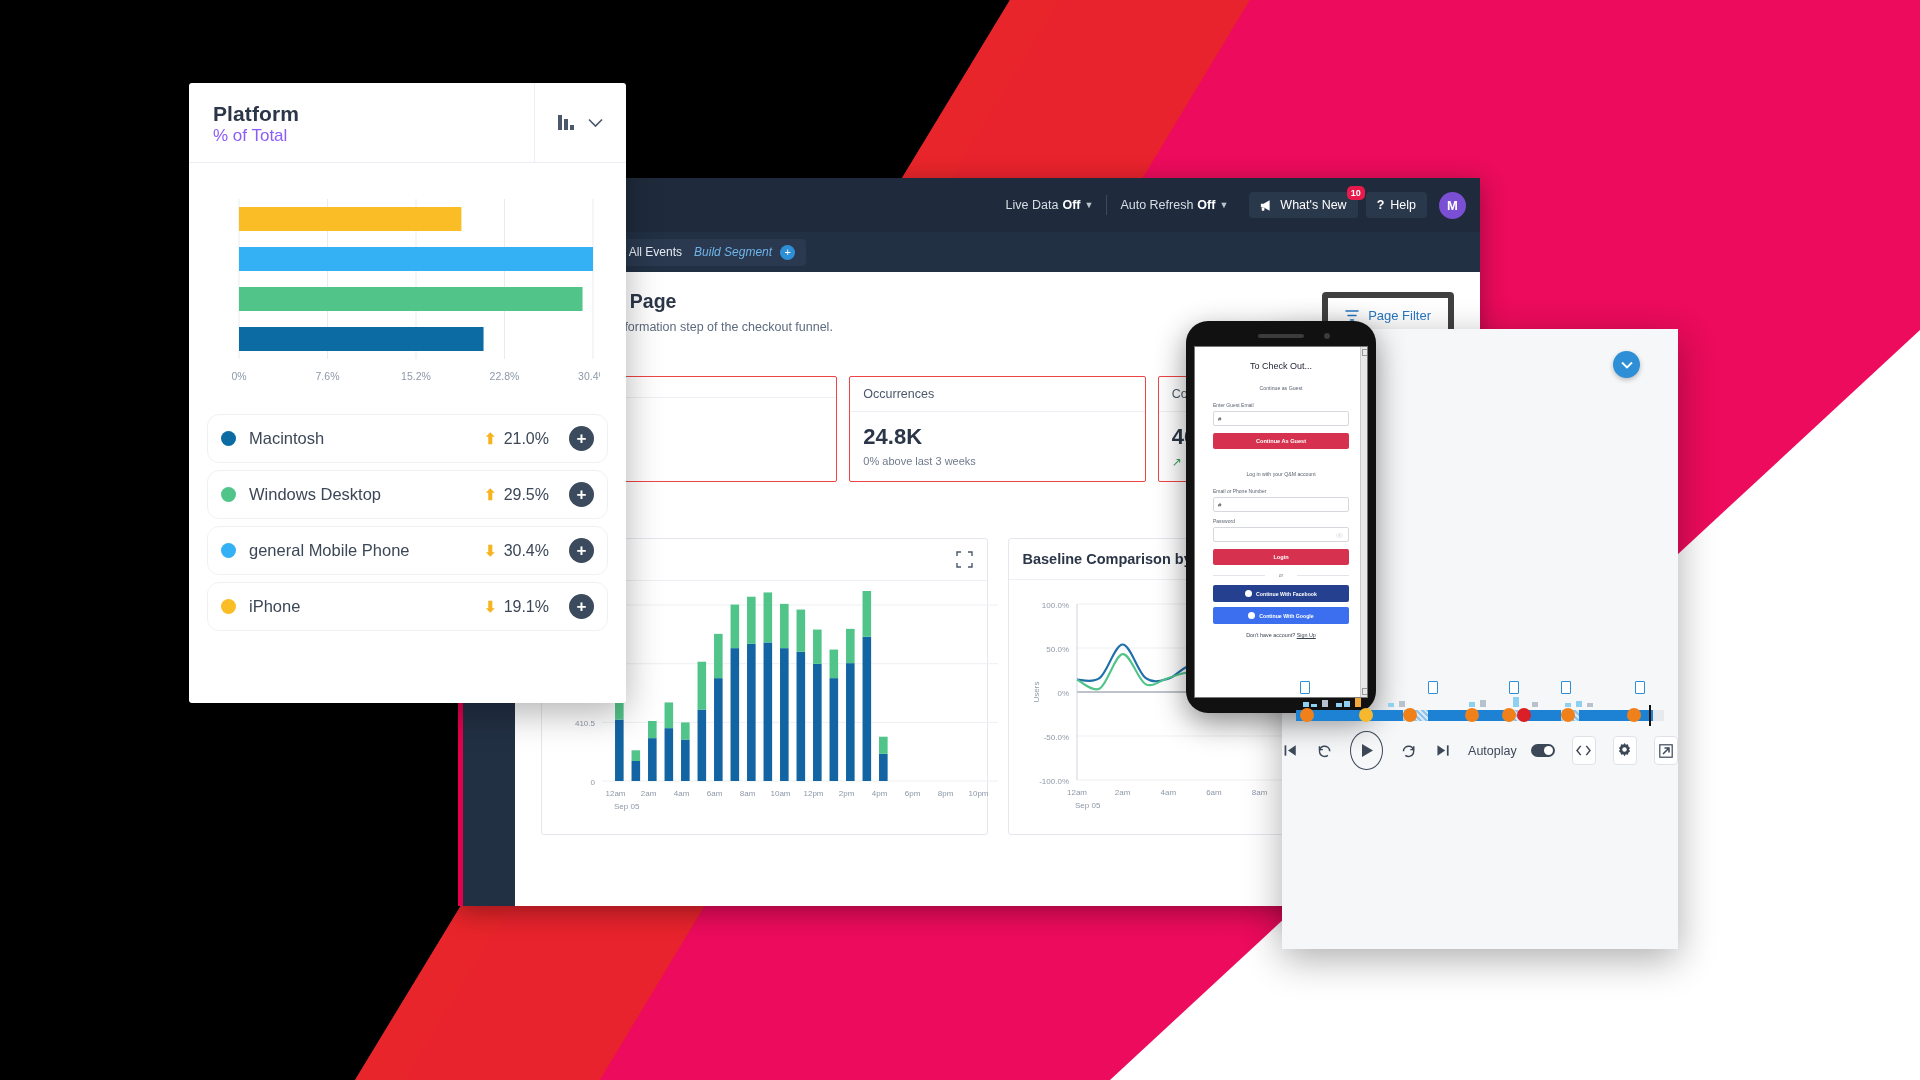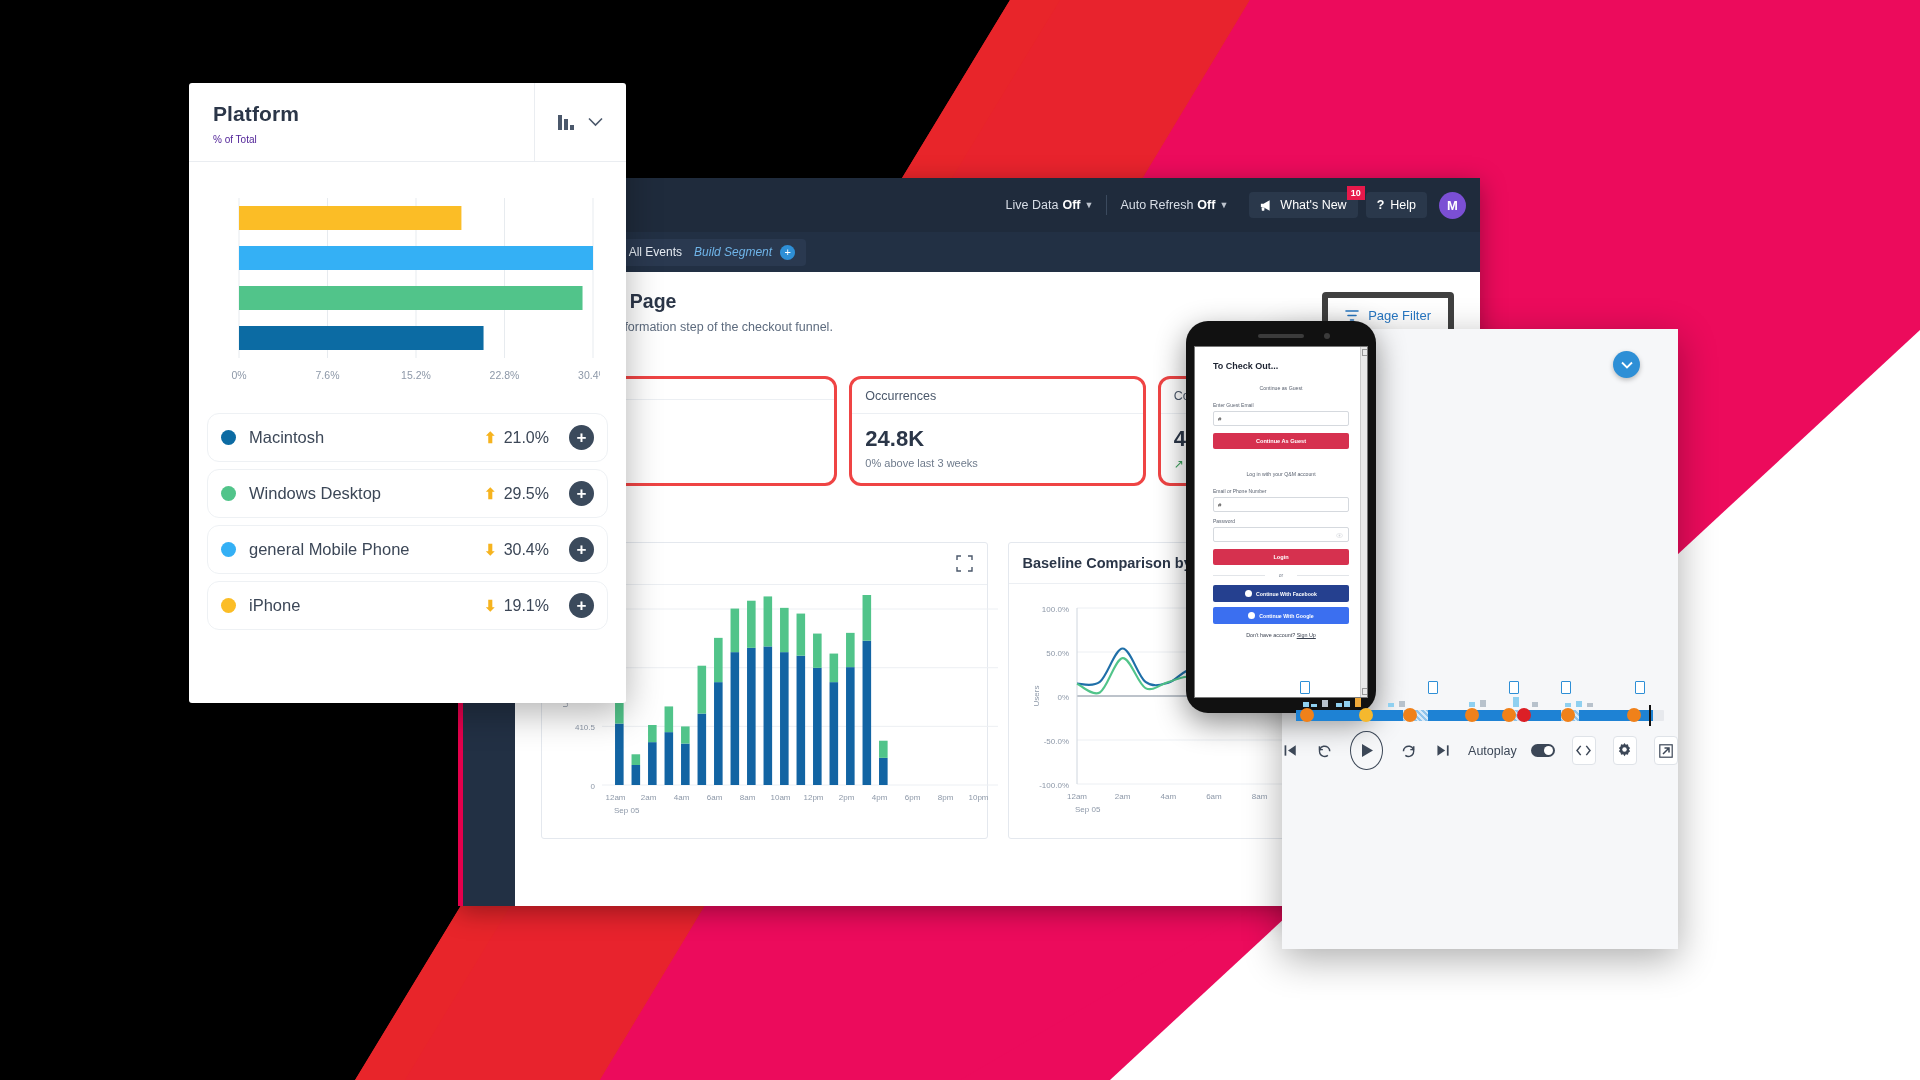--- a/index.html
+++ b/index.html
@@ -41,21 +41,21 @@
   .tb-item b { color:#fff; font-weight:700; }
   .chev { font-size: 9px; opacity: .85; }
   .tb-sep { width:1px; height:20px; background:#3b4a5e; }
   .pill {
     background: #2a384b; border-radius: 4px; padding: 6px 11px;
     display:flex; align-items:center; gap:6px; font-size:12.5px; color:#fff;
     position: relative; margin-left: 8px; white-space: nowrap;
   }
   .badge-count {
     position:absolute; top:-6px; right:-7px; background:#e8194b; color:#fff;
-    font-size:9px; border-radius:0; padding:1px 4px; font-weight:700;
+    font-size:9px; border-radius:5px; padding:1px 4px; font-weight:700;
     min-width:16px; text-align:center; line-height:12px;margin-left:28px;
   }
   .avatar {
     width:27px;height:27px;border-radius:50%;background:#7b4fd4;color:#fff;
     display:flex;align-items:center;justify-content:center;font-size:13px;font-weight:700;
     margin-left: 12px;
   }
   .app-subbar {
     height: 40px; background: #223044;
     display:flex; align-items:center; padding: 0 12px; gap: 14px;
@@ -89,21 +89,21 @@
   .page-sub { font-size:12.5px; color:#8b95a3; margin-top:14px; }
   .page-filter-btn {
     position:absolute; right:26px; top:20px;
     border:6px solid #404040; border-radius:4px; background:#fff;
     color:#2878c4; font-size:13px; padding:10px 17px;
     display:flex; align-items:center; gap:9px;
   }
 
   .kpi-row { display:flex; padding: 8px 26px 0 26px; gap:12px; }
   .kpi {
-    flex:1; border:3px solid #ef4444; border-radius:12px; background:#fff; min-width:0;
+    flex:1; border:1px solid #ef4444; border-radius:2px; background:#fff; min-width:0;
   }
   .kpi-h { padding:10px 13px; border-bottom:1px solid #eceff3; font-size:12.5px; color:#4b586b; white-space:nowrap; overflow:hidden;}
   .kpi-v { padding:12px 13px 5px 13px; font-size:22px; font-weight:700; color:#2b3648; }
   .kpi-d { padding:0 29px 12px 13px; font-size:11px; color:#6f7b8c; display:flex; align-items:center; gap:5px; white-space:nowrap;}
   .arr-down { color:#d43a3a; font-size:12px; }
   .arr-up   { color:#3aa35b; font-size:12px; }
 
   .ctl-row { display:flex; justify-content:flex-end; gap:10px; padding: 14px 26px 0 0; }
   .ctl {
     border:1px solid #dfe4ea; border-radius:4px; background:#fff;
@@ -122,21 +122,21 @@
   
   .platform-card {
     position:absolute; left:189px; top:83px; width:437px; height:620px;
     background:#fff; border-radius:3px;
     box-shadow: 0 10px 36px rgba(0,0,0,.30);
     overflow:hidden; z-index: 30;
   }
   .pc-head { display:flex; border-bottom:1px solid #eaedf1; }
   .pc-head-l { flex:1; padding:19px 24px 16px 24px; }
   .pc-title { font-size:21px; font-weight:700; color:#2b3648; letter-spacing:.1px;}
-  .pc-sub { font-size:10px; color:#4c1d95; margin-top:8px; }
+  .pc-sub { font-size:17px; color:#8b5cf6; margin-top:0; }
   .pc-head-r {
     width:92px; border-left:1px solid #eaedf1;
     display:flex; align-items:center; justify-content:center; gap:11px;
   }
   .pc-chart { padding: 28px 26px 6px 26px; }
   .pc-legend { padding: 12px 18px 0 18px; }
   .lg-row {
     display:flex; align-items:center; border:1px solid #eef1f4; border-radius:12px;
     padding:11px 13px; margin-bottom:7px; background:#fff;
   }
@@ -165,21 +165,21 @@
     background:#111; border-radius:22px; padding:13px 8px 15px 8px;
     box-shadow:0 10px 30px rgba(0,0,0,.45);
   }
   .phone-notch { width:46px;height:4px;background:#3b3b3b;border-radius:3px;margin:0 auto 8px auto; position:relative;}
   .phone-notch::after{content:"";position:absolute;right:-26px;top:-1px;width:6px;height:6px;border-radius:50%;background:#3b3b3b;}
   .phone-screen { background:#fff; width:100%; height:352px; overflow:hidden; position:relative; border:1px solid #777;}
   .scrollcol{position:absolute;right:0;top:0;bottom:0;width:7px;background:#e9e9e9;border-left:1px solid #ccc;}
   .scrollcol::before,.scrollcol::after{content:"";position:absolute;left:1px;width:5px;height:5px;border:1px solid #999;}
   .scrollcol::before{top:2px;}.scrollcol::after{bottom:2px;}
   .form { padding:14px 18px 8px 18px; }
-  .f-title{font-size:9px;font-weight:700;color:#1c2230;margin-bottom:14px;}
+  .f-title{font-size:9px;font-weight:400;color:#1c2230;text-align:center;margin-bottom:14px;}
   .f-sub{font-size:5.2px;color:#5a6270;text-align:center;margin:12px 0 11px 0;}
   .f-lab{font-size:5px;color:#5a6270;margin-bottom:3px;}
   .f-in{border:1px solid #d5d9de;height:15px;border-radius:2px;font-size:6px;color:#333;padding:2px 4px;display:flex;align-items:center;position:relative;}
   .f-eye{position:absolute;right:5px;top:4px;width:7px;height:7px;opacity:.45;}
   .f-btn{background:#d6314f;color:#fff;font-size:5.6px;font-weight:700;text-align:center;padding:5px 0;border-radius:2px;margin-top:7px;}
   .f-or{font-size:5px;color:#7b8390;text-align:center;margin:7px 0;position:relative;}
   .f-or::before,.f-or::after{content:"";position:absolute;top:50%;width:38%;height:1px;background:#e2e5e9;}
   .f-or::before{left:0;}.f-or::after{right:0;}
   .f-soc{color:#fff;font-size:5.2px;font-weight:700;text-align:center;padding:5px 0;border-radius:2px;margin-top:5px;display:flex;align-items:center;justify-content:center;gap:4px;}
   .f-soc .ic{width:7px;height:7px;border-radius:50%;background:#fff;display:inline-block;}

